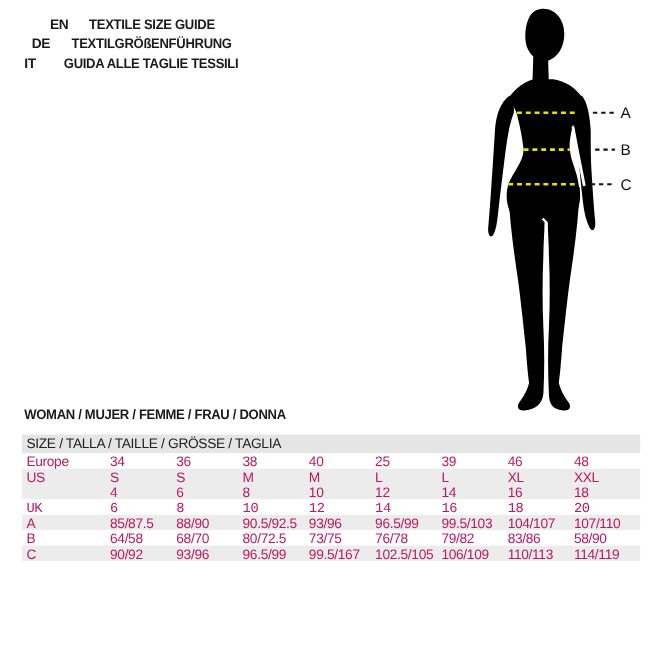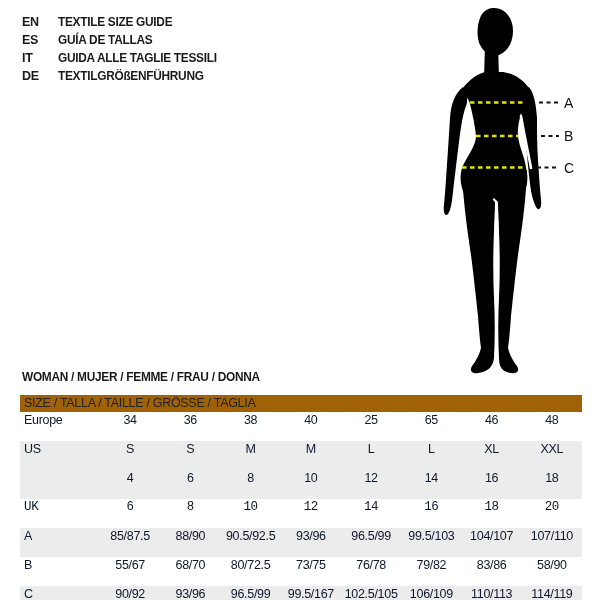--- a/index.html
+++ b/index.html
@@ -2,62 +2,58 @@
 <html><head>
 <meta charset="utf-8">
 <style>
   html,body{margin:0;padding:0;background:#fff;}
   .canvas{
     position:relative;width:600px;height:600px;background:#ffffff;overflow:hidden;
     font-family:"Liberation Sans",sans-serif;color:#1a1a1a;
   }
   
   .langs{position:absolute;left:22px;top:13px;}
-  .lang-row{display:flex;height:18px;line-height:18px;}
+  .lang-row{display:flex;height:18px;line-height:18px;justify-content:center;}
   .lang-code{width:36px;font-weight:700;font-size:12.5px;letter-spacing:-0.3px;}
   .lang-label{font-weight:700;font-size:12.5px;letter-spacing:-0.3px;white-space:nowrap;
     transform:scaleX(.95);transform-origin:0 50%;}
   
   .figure{position:absolute;left:400px;top:0;width:200px;height:380px;}
   
   .section-title{position:absolute;left:22px;top:370px;font-weight:700;font-size:12.5px;
     letter-spacing:-0.3px;transform:scaleX(.95);transform-origin:0 50%;white-space:nowrap;}
   
   .size-table{position:absolute;left:20px;top:395px;width:562px;font-size:12.5px;letter-spacing:-0.3px;}
   .t-header{height:17px;line-height:17px;padding-left:4px;font-size:12.5px;color:#222;
     font-weight:400;white-space:nowrap;}
-  .t-row{display:flex;height:29px;line-height:17.6px;color:#0f172a;}
+  .t-row{display:flex;height:14px;line-height:17.6px;color:#be185d;}
   .t-label{width:76px;padding-left:4px;text-align:left;white-space:nowrap;}
-  .t-cell{flex:1;text-align:center;white-space:nowrap;}
+  .t-cell{flex:1;white-space:nowrap;}
   
   .legend{position:absolute;left:22px;top:547px;}
   .legend-line{height:17.7px;line-height:17.7px;font-weight:700;font-size:12.5px;
     letter-spacing:-0.3px;white-space:nowrap;transform:scaleX(.95);transform-origin:0 50%;}
 </style>
 </head>
 <body>
 
 <div class="canvas">
 
   <div class="langs">
       <div class="lang-row">
         <div class="lang-code">EN</div>
         <div class="lang-label">TEXTILE SIZE GUIDE</div>
       </div>
       <div class="lang-row">
-        <div class="lang-code">ES</div>
-        <div class="lang-label">GUÍA DE TALLAS</div>
+        <div class="lang-code">DE</div>
+        <div class="lang-label">TEXTILGRÖßENFÜHRUNG</div>
       </div>
       <div class="lang-row">
         <div class="lang-code">IT</div>
         <div class="lang-label">GUIDA ALLE TAGLIE TESSILI</div>
-      </div>
-      <div class="lang-row">
-        <div class="lang-code">DE</div>
-        <div class="lang-label">TEXTILGRÖßENFÜHRUNG</div>
       </div>
     </div>
 
   <div class="figure">
     <svg width="200" height="380" viewBox="0 0 200 380" xmlns="http://www.w3.org/2000/svg">
       <g fill="#000000">
 
         <path d="M94,8 C105,8 113,18 113,31 C113,43 107,52 99,55 C92,57 84,53 80,45 C76,37 77,22 82,14 C86,9 90,8 94,8 Z"></path>
 
         <path d="M85,44 L98,44 L99,78 L84,78 Z"></path>
@@ -105,30 +101,30 @@
         <text x="164" y="107.5">A</text>
         <text x="164" y="141">B</text>
         <text x="164" y="172.5">C</text>
       </g>
     </svg>
   </div>
 
   <div class="section-title">WOMAN / MUJER / FEMME / FRAU / DONNA</div>
 
   <div class="size-table">
-    <div class="t-header" style="background: #a16207;">SIZE / TALLA / TAILLE / GRÖSSE / TAGLIA</div>
+    <div class="t-header" style="background: #e5e5e5;">SIZE / TALLA / TAILLE / GRÖSSE / TAGLIA</div>
     <div id="table-body">
         <div class="t-row" style="background: rgb(255, 255, 255);">
           <div class="t-label">Europe</div>
           <div class="t-cell">34</div>
           <div class="t-cell">36</div>
           <div class="t-cell">38</div>
           <div class="t-cell">40</div>
           <div class="t-cell">25</div>
-          <div class="t-cell">65</div>
+          <div class="t-cell">39</div>
           <div class="t-cell">46</div>
           <div class="t-cell">48</div>
         </div>
         <div class="t-row" style="background: rgb(236, 236, 236);">
           <div class="t-label">US</div>
           <div class="t-cell">S</div>
           <div class="t-cell">S</div>
           <div class="t-cell">M</div>
           <div class="t-cell">M</div>
           <div class="t-cell">L</div>
@@ -164,21 +160,21 @@
           <div class="t-cell">88/90</div>
           <div class="t-cell">90.5/92.5</div>
           <div class="t-cell">93/96</div>
           <div class="t-cell">96.5/99</div>
           <div class="t-cell">99.5/103</div>
           <div class="t-cell">104/107</div>
           <div class="t-cell">107/110</div>
         </div>
         <div class="t-row" style="background: rgb(255, 255, 255);">
           <div class="t-label">B</div>
-          <div class="t-cell">55/67</div>
+          <div class="t-cell">64/58</div>
           <div class="t-cell">68/70</div>
           <div class="t-cell">80/72.5</div>
           <div class="t-cell">73/75</div>
           <div class="t-cell">76/78</div>
           <div class="t-cell">79/82</div>
           <div class="t-cell">83/86</div>
           <div class="t-cell">58/90</div>
         </div>
         <div class="t-row" style="background: rgb(236, 236, 236);">
           <div class="t-label">C</div>

